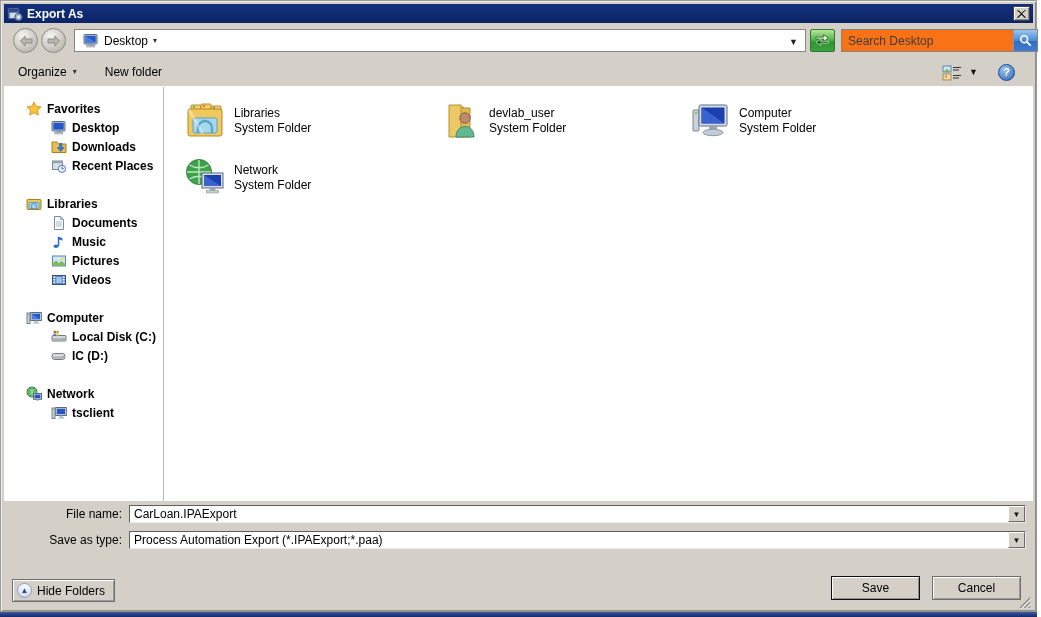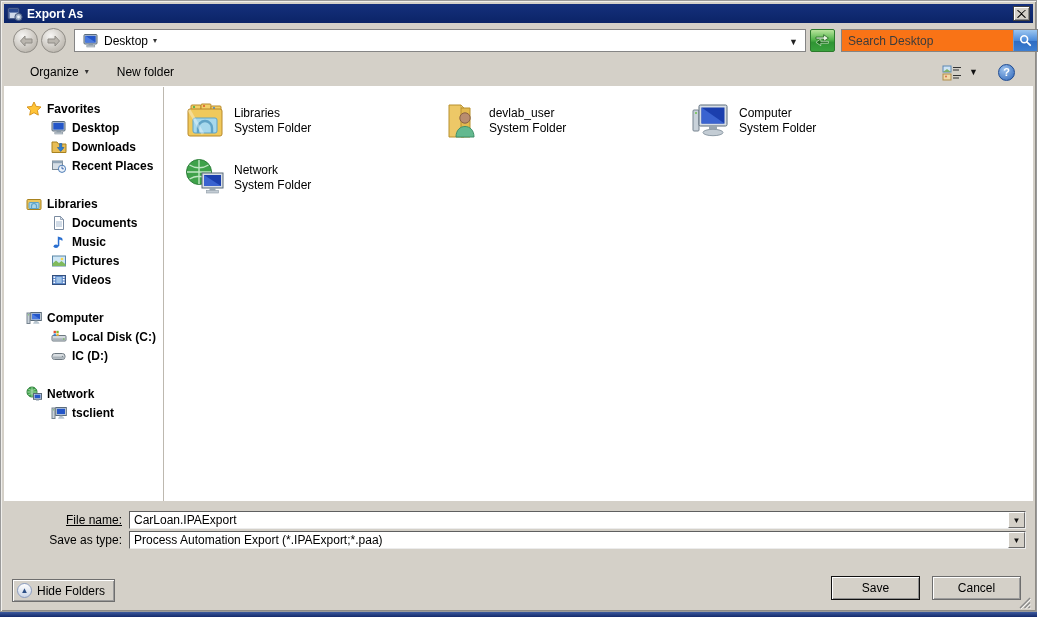--- a/index.html
+++ b/index.html
@@ -45,21 +45,21 @@
                      padding:0 4px 0 6px; color:#1a1a1a; min-width:0; background:transparent; }
   .searchbox input::placeholder { color:#3c3c3c; opacity:1; }
   .search-btn { width:24px; border-left:1px solid #6f9cd0;
                 background:linear-gradient(#9cc6f0, #4a8ada 50%, #2f6cc2 52%, #3d7fd2);
                 display:flex; align-items:center; justify-content:center; }
 
   
   .toolbar { position:absolute; left:3px; right:3px; top:57px; height:29px;
              border-bottom:1px solid #ffffff; display:flex; align-items:center; }
   .tbtn { display:flex; align-items:center; gap:6px; padding:3px 6px; }
-  .tbtn:first-child { margin-left:20px; }
+  .tbtn:first-child { margin-left:8px; }
   .tbtn + .tbtn { margin-left:16px; }
   .tool-right { margin-left:auto; display:flex; align-items:center; margin-right:18px; gap:10px; }
   .views-caret { font-size:9px; color:#111; padding:0 4px; }
 
   
   .content { position:absolute; left:3px; right:3px; top:86px; height:414px; background:#fff; }
   .sidebar { position:absolute; left:0; top:0; bottom:0; width:160px; background:#fff;
              border-right:1px solid #bdb8af; padding-top:12px; overflow:hidden; }
   .sgroup, .sitem { display:flex; align-items:center; gap:5px; height:19px; white-space:nowrap;font-weight:bold; }
   .sgroup { padding-left:22px; }
@@ -67,21 +67,21 @@
   .sgap   { height:19px; }
   .sidebar svg { flex:0 0 auto; }
 
   .files { position:absolute; left:161px; right:0; top:0; bottom:0; background:#fff; }
   .fitem { position:absolute; display:flex; align-items:center; gap:8px; height:44px; width:240px; }
   .fitem .flines { line-height:15px; }
 
   
   .fields { position:absolute; left:3px; right:3px; top:500px; height:58px; }
   .frow { position:absolute; left:0; right:7px; height:18px; display:flex; }
-  .frow.r1 { top:10px;text-decoration:underline; } .frow.r2 { top:30px; }
+  .frow.r1 { top:4px; } .frow.r2 { top:30px; }
   .flabel { width:125px; text-align:right; padding-right:7px; line-height:18px; }
   .combo { flex:1; position:relative; background:#fff; border:1px solid;
            border-color:#5f5f5f #ececec #ececec #5f5f5f; }
   .combo input { position:absolute; inset:0; border:none; outline:none; width:100%;
                  font:12px "Liberation Sans",sans-serif; padding:0 22px 0 4px; background:transparent; }
   .combo .cval { position:absolute; left:4px; right:22px; top:0; bottom:0; line-height:16px;
                  white-space:nowrap; overflow:hidden; }
   .combo-arrow { position:absolute; right:0; top:0; bottom:0; width:17px; background:#d4d0c8;
                  border:1px solid; border-color:#fff #6a6a6a #6a6a6a #fff;
                  display:flex; align-items:center; justify-content:center; font-size:8px; color:#111; }

